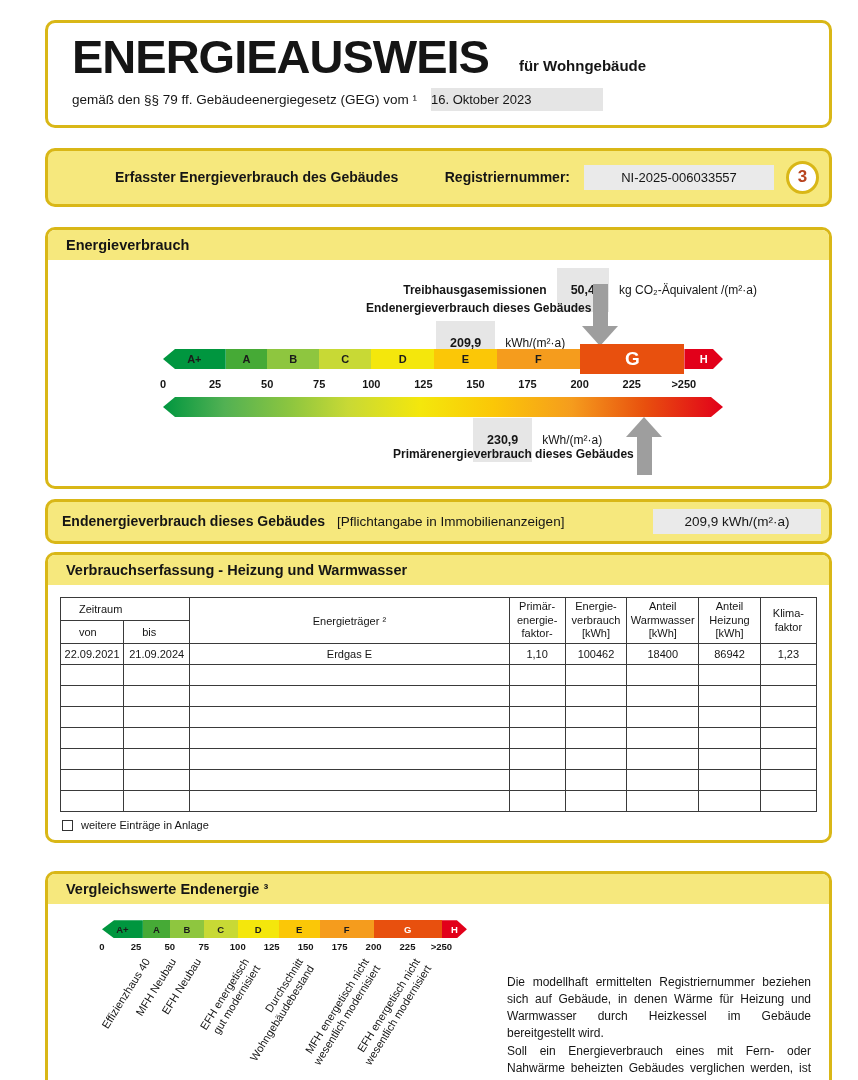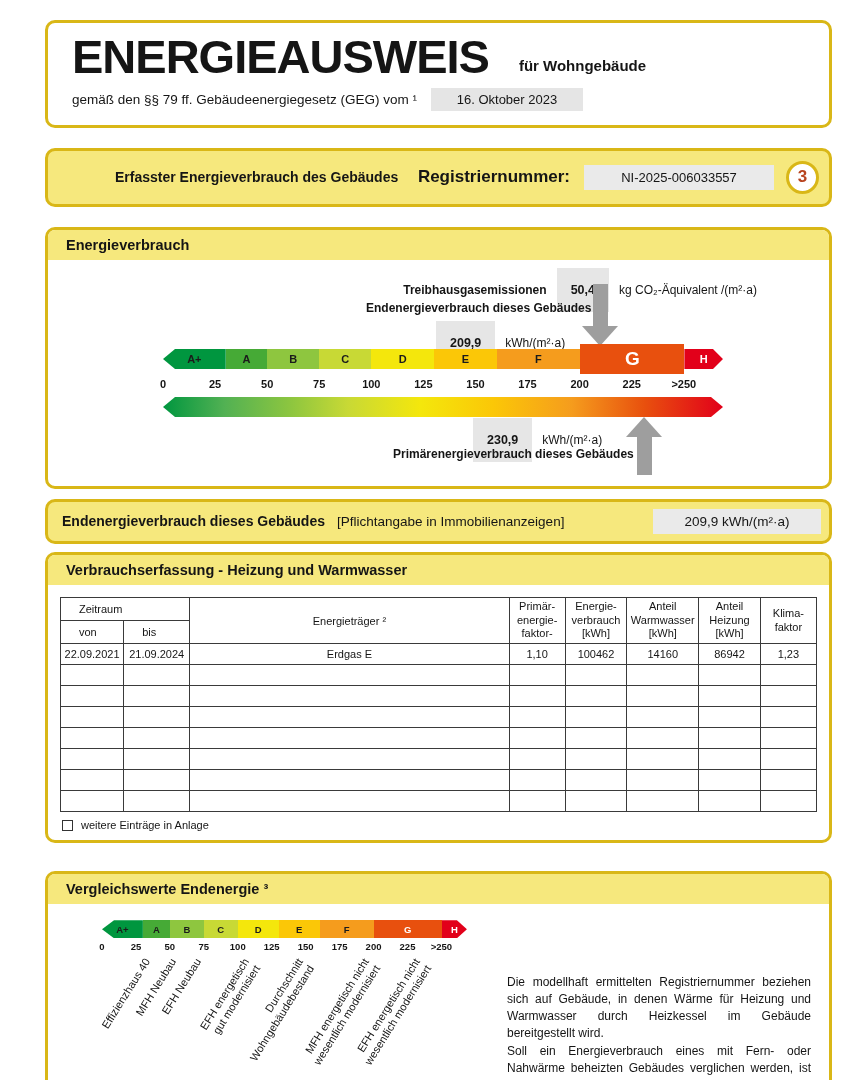--- a/index.html
+++ b/index.html
@@ -9,26 +9,26 @@
 
   .box { border:3px solid #d9b717; border-radius:10px; background:#fff; margin-bottom:20px; }
   .section-head { background:#f6e87d; padding:7px 18px; font-weight:bold; font-size:14.5px; border-radius:7px 7px 0 0; }
 
   
   .header-box { padding:10px 20px 14px 24px; }
   .title-row { display:flex; align-items:flex-end; gap:30px; }
   .main-title { font-size:47px; font-weight:bold; line-height:1.02; letter-spacing:-1px; }
   .subtitle { font-size:15px; font-weight:bold; padding-bottom:7px; }
   .law-row { display:flex; align-items:center; gap:14px; margin-top:7px; font-size:13.5px; }
-  .date-box { background:#e5e5e5; padding:4px 0; width:152px; text-align:center; font-size:13px; }
+  .date-box { background:#e5e5e5; padding:4px 0; width:172px; font-size:13px; }
 
   
   .reg-box { background:#f6e87d; display:flex; align-items:center; padding:10px 10px 10px 20px; }
   .reg-title { font-weight:bold; font-size:14px; flex:1;margin-left:47px; }
-  .reg-label { font-weight:bold; font-size:17px; margin-right:14px; }
+  .reg-label { font-weight:bold; font-size:14px; margin-right:14px; }
   .reg-value { background:#eaeaea; font-size:13px; padding:5px 16px; min-width:190px; text-align:center; }
   .badge { width:33px; height:33px; border:3px solid #d9b717; border-radius:50%; background:#fff;
     color:#b8441f; font-weight:bold; font-size:17px; display:flex; align-items:center; justify-content:center; margin-left:12px; flex:none; }
 
   
   .energy-box { margin-bottom:10px; }
   .ec-content { position:relative; height:226px; font-size:12px; }
   .vbox { background:#e6e6e6; font-weight:bold; font-size:12.5px; padding:15px 14px; text-align:center; }
   .ghg-row { position:absolute; top:8px; right:72px; display:flex; align-items:center; gap:10px; }
   .b { font-weight:bold; }
@@ -214,21 +214,21 @@
           <th class="lft">bis</th>
         </tr>
       </thead>
       <tbody>
         <tr>
           <td>22.09.2021</td>
           <td>21.09.2024</td>
           <td>Erdgas E</td>
           <td>1,10</td>
           <td>100462</td>
-          <td>14160</td>
+          <td>18400</td>
           <td>86942</td>
           <td>1,23</td>
         </tr>
         <tr>
             <td></td>
             <td></td>
             <td></td>
             <td></td>
             <td></td>
             <td></td>

